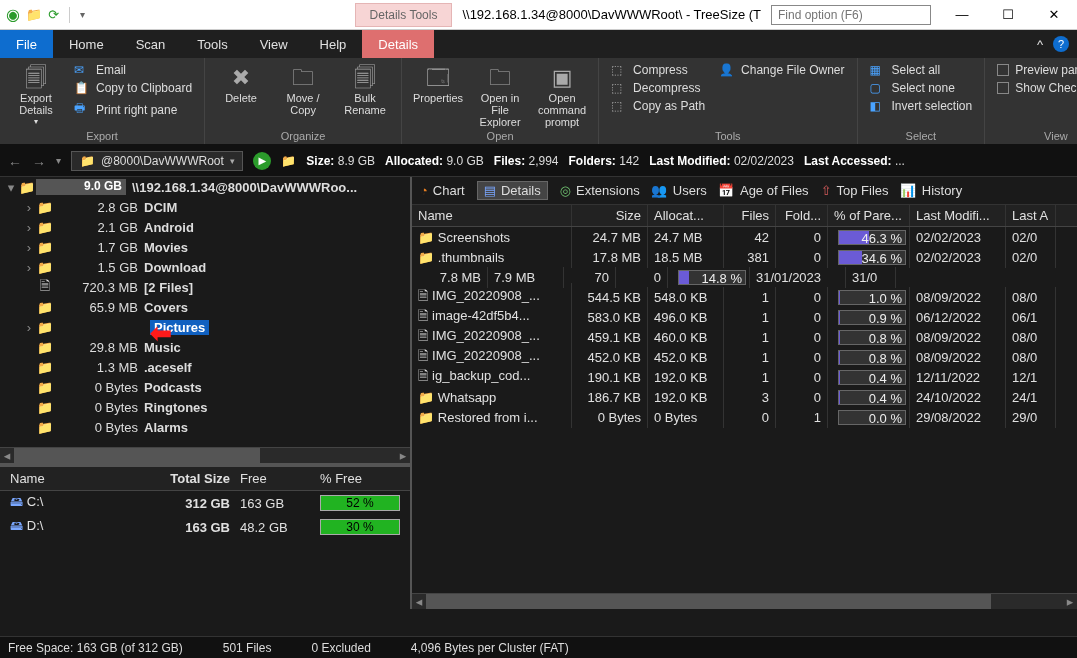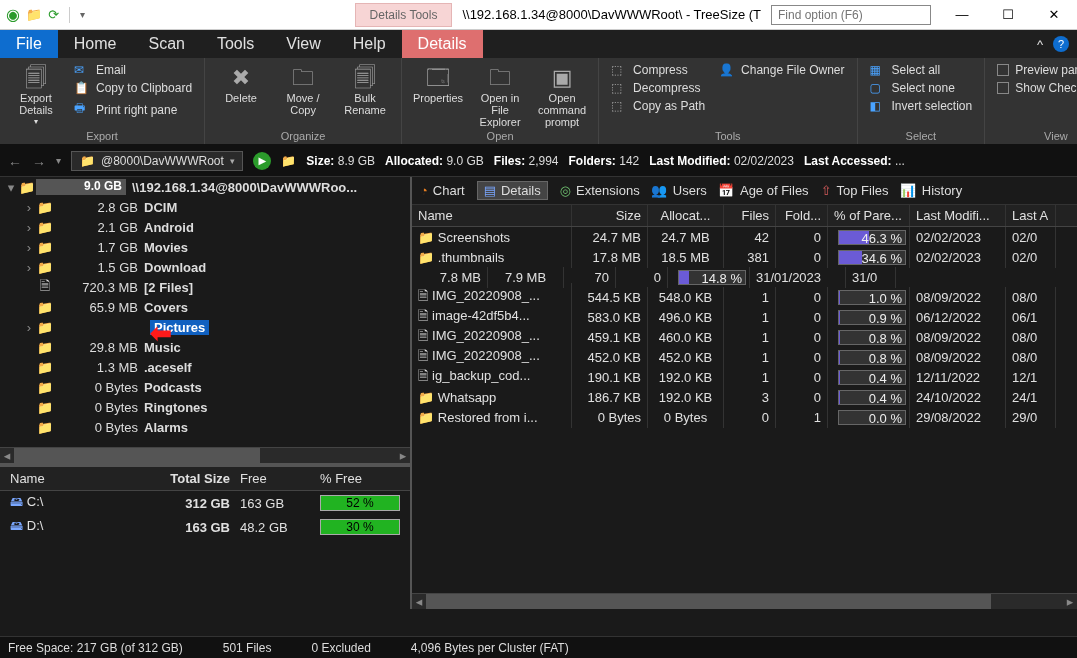--- a/index.html
+++ b/index.html
@@ -11,21 +11,21 @@
 .qat-sep { width: 1px; height: 16px; background: #ccc; margin: 0 4px; }
 .titlebar-tools { margin-left: auto; display: flex; align-items: center; height: 100%; }
 .details-tools-box { background: #f7d5d5; border: 1px solid #e5b5b5; color: #666; padding: 4px 14px; font-size: 12px; }
 .title-text { color: #000; font-size: 13px; padding: 0 10px; white-space: nowrap; overflow: hidden; max-width: 360px; }
 .find-option { border: 1px solid #888; padding: 2px 6px; width: 160px; color: #888; font-size: 12px; margin-right: 8px; background: #fff; }
 .win-btns { display: flex; }
 .win-btn { width: 46px; height: 30px; display: flex; align-items: center; justify-content: center; color: #000; }
 
 
 .menubar { height: 28px; background: #1f1f1f; display: flex; align-items: stretch; }
-.menu-item { padding: 4px 16px; display: flex; align-items: center; color: #e0e0e0; font-size: 16px; }
+.menu-item { padding: 4px 16px; display: flex; align-items: center; color: #e0e0e0; font-size: 13px; }
 .menu-file { background: #0e6dcf; color: #fff; }
 .menu-details { background: #de6f6f; color: #fff; }
 .menu-spacer { flex: 1; }
 .menu-right { display: flex; align-items: center; padding-right: 8px; gap: 10px; color: #e0e0e0; }
 .help-circle { width: 16px; height: 16px; border-radius: 50%; background: #0e6dcf; color: #fff; display: flex; align-items: center; justify-content: center; font-size: 11px; }
 
 
 .ribbon { background: #333; display: flex; border-bottom: 1px solid #111; }
 .ribbon-group { display: flex; flex-direction: column; padding: 4px 8px 2px 8px; border-right: 1px solid #444; }
 .ribbon-group-body { display: flex; gap: 6px; flex: 1; }
@@ -79,21 +79,21 @@
 .rtabs { display: flex; align-items: center; gap: 12px; padding: 4px 8px; background: #1a1a1a; border-bottom: 1px solid #333; font-size: 13px; }
 .rtab { display: flex; align-items: center; gap: 5px; color: #ddd; }
 .rtab.active { background: #444; border: 1px solid #666; padding: 1px 6px; }
 
 
 .grid { flex: 1; overflow: auto; font-size: 13px; }
 .ghdr { display: flex; background: #222; border-bottom: 1px solid #444; position: sticky; top: 0; }
 .gc { padding: 3px 6px; border-right: 1px solid #333; white-space: nowrap; overflow: hidden; }
 .c-name { width: 160px; }
 .c-size { width: 76px; text-align: right; }
-.c-alloc { width: 76px; text-align: center; }
+.c-alloc { width: 76px; text-align: left; }
 .c-files { width: 52px; text-align: right; }
 .c-fold { width: 52px; text-align: right; }
 .c-pct { width: 82px; }
 .c-mod { width: 96px; }
 .c-acc { width: 50px; }
 .grow { display: flex; align-items: center; height: 20px; }
 .grow .fic { width: 18px; text-align: center; color: #f5c84c; }
 .grow .fic.f { color: #ddd; }
 .pp-bar { height: 15px; width: 68px; background: #333; border: 1px solid #666; position: relative; margin-left: 4px; }
 .pp-fill { height: 100%; background: #6b5bd6; }
@@ -605,17 +605,17 @@
     <div class="hscroll">
       <span style="width:14px;text-align:center;color:#888;">◂</span>
       <div class="hscroll-thumb" style="width:85%;"></div>
       <div style="flex:1"></div>
       <span style="width:14px;text-align:center;color:#888;">▸</span>
     </div>
   </div>
 </div>
 
 <div class="status">
-  <span>Free Space: 217 GB  (of 312 GB)</span>
+  <span>Free Space: 163 GB  (of 312 GB)</span>
   <span>501 Files</span>
   <span>0 Excluded</span>
   <span>4,096 Bytes per Cluster (FAT)</span>
 </div>
 
 </body></html>

